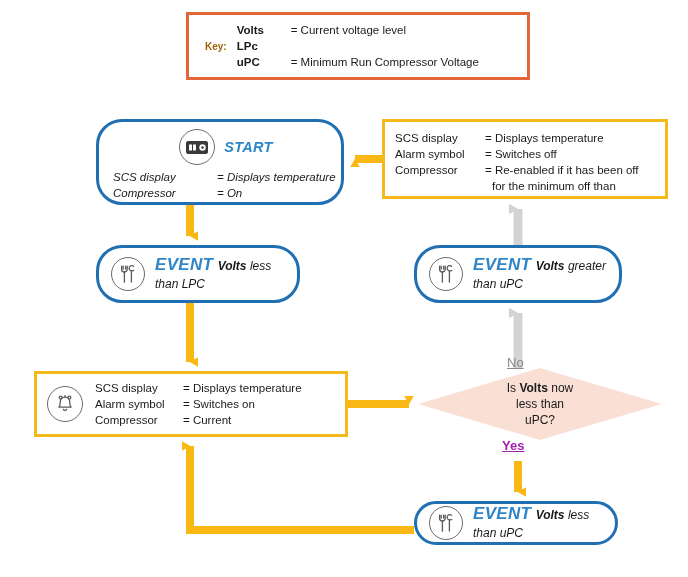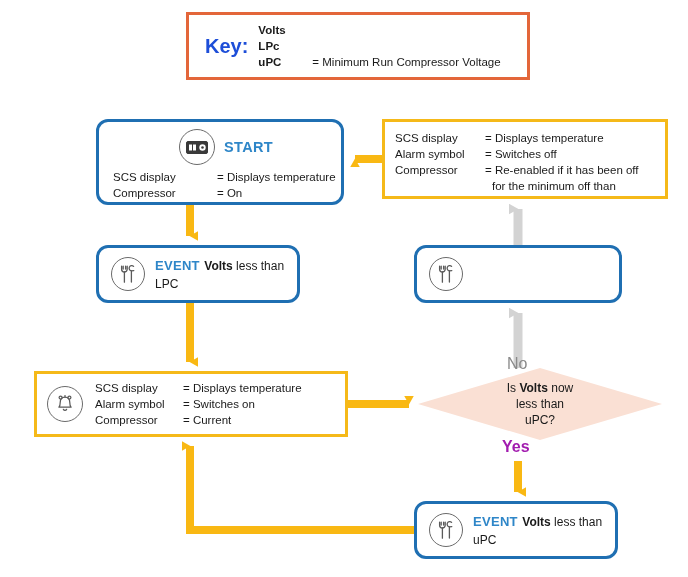--- a/index.html
+++ b/index.html
@@ -17,56 +17,57 @@
 
   
   .key-box{
     left:186px;top:12px;width:344px;height:68px;
     border:3px solid #E3663A;
     background:#ffffff;
     display:flex;align-items:center;
   }
   .key-inner{display:flex;align-items:center;padding-left:16px;width:100%;}
   .key-label{
-    font-size:20px;font-weight:bold;color:#1d4ed8;
+    font-size:10px;font-weight:bold;color:#a16207;
     margin-right:10px;
   }
   .key-rows{display:flex;flex-direction:column;gap:1px;}
   .key-row{display:flex;font-size:11.5px;color:#1a1a1a;line-height:15px;}
   .key-term{width:54px;font-weight:bold;}
   .key-def{white-space:nowrap;}
 
   
   .blue-box{
     border:3px solid #1F6FB2;
-    border-radius:12px;
+    border-radius:26px;
     background:#ffffff;
+    font-style:italic;
   }
   
   .start-box{left:96px;top:119px;width:248px;height:86px;}
   .start-head{
     display:flex;align-items:center;justify-content:center;
     padding-top:7px;padding-left:12px;
   }
   .start-title{
     color:#2E86C8;font-size:14.5px;font-weight:bold;
     letter-spacing:.3px;margin-left:9px;
   }
   .kv-list{padding:4px 0 0 14px;}
   .kv-row{display:flex;font-size:11.5px;color:#1a1a1a;line-height:16px;}
   .kv-k{width:104px;}
   .kv-v{white-space:nowrap;}
 
   
   .event-box{display:flex;align-items:center;padding-left:12px;}
   .ev1{left:96px;top:245px;width:204px;height:58px;}
   .ev2{left:414px;top:245px;width:208px;height:58px;}
-  .ev3{left:414px;top:501px;width:204px;height:58px;}
+  .ev3{left:414px;top:501px;width:204px;height:44px;}
   .ev-text{margin-left:10px;}
-  .ev-title{color:#2E86C8;font-size:13px;font-weight:bold;letter-spacing:.3px;line-height:15px;}
+  .ev-title{color:#2E86C8;font-size:17px;font-weight:bold;letter-spacing:.3px;line-height:15px;}
   .ev-sub{font-size:12px;color:#1a1a1a;line-height:16px;}
   .ev-sub b{font-weight:bold;}
 
   
   .yellow-box{
     border:3px solid #F5B919;
     background:#ffffff;
   }
   .ybox-right{left:382px;top:119px;width:286px;height:80px;padding:8px 0 0 10px;}
   .ybox-left{left:34px;top:371px;width:314px;height:66px;display:flex;align-items:center;padding-left:10px;}
@@ -94,21 +95,21 @@
     clip-path:polygon(50% 0%,100% 50%,50% 100%,0% 50%);
   }
   .diamond-text{
     position:absolute;left:0;top:0;width:244px;height:72px;
     display:flex;flex-direction:column;align-items:center;justify-content:center;
     font-size:12px;color:#1a1a1a;line-height:16px;text-align:right;
   }
   .diamond-text b{font-weight:bold;}
 
   
-  .lbl{position:absolute;font-size:16px;}
+  .lbl{position:absolute;font-size:13px;text-decoration:underline;}
   .lbl-no{left:507px;top:355px;color:#8a8a8a;}
   .lbl-yes{left:502px;top:438px;color:#a21caf;font-weight:bold;}
 
   
   #wires{position:absolute;left:0;top:0;width:688px;height:577px;pointer-events:none;}
 </style>
 </head>
 <body>
 
 <div id="canvas">
@@ -148,20 +149,21 @@
 
     <path d="M 382,159 L 355,159" fill="none" stroke="#F9B813" stroke-width="8" marker-end="url(#yArrowLeft)"></path>
   </svg>
 
   <div class="node key-box">
     <div class="key-inner">
       <div class="key-label">Key:</div>
       <div class="key-rows">
         <div class="key-row">
           <span class="key-term">Volts</span>
+          <span class="key-def">= Current voltage level</span>
         </div>
         <div class="key-row">
           <span class="key-term">LPc</span>
         </div>
         <div class="key-row">
           <span class="key-term">uPC</span>
           <span class="key-def">= Minimum Run Compressor Voltage</span>
         </div>
       </div>
     </div>
@@ -215,20 +217,26 @@
     <span class="icon-circle small">
       <svg width="18" height="20" viewBox="0 0 18 20">
         <g fill="none" stroke="#5a5a5a" stroke-width="1.3" stroke-linecap="round" stroke-linejoin="round">
           <path d="M4.2 2.2 L4.2 5.0 M6.6 2.2 L6.6 5.0 M2.6 2.2 L2.6 5.2 a2.8 2.8 0 0 0 5.6 0 L8.2 2.2"></path>
           <path d="M5.4 8.0 L5.4 18.2"></path>
           <path d="M14.6 2.4 a2.6 2.6 0 1 0 -2.2 4.4 L12.4 18.0"></path>
           <path d="M12.4 6.8 L14.8 6.6"></path>
         </g>
       </svg>
     </span>
+    <span class="ev-text">
+      <span class="ev-title">EVENT</span>
+      <span class="ev-sub">
+        <b>Volts</b><span> greater than uPC</span>
+      </span>
+    </span>
   </div>
 
   <div class="node blue-box event-box ev3">
     <span class="icon-circle small">
       <svg width="18" height="20" viewBox="0 0 18 20">
         <g fill="none" stroke="#5a5a5a" stroke-width="1.3" stroke-linecap="round" stroke-linejoin="round">
           <path d="M4.2 2.2 L4.2 5.0 M6.6 2.2 L6.6 5.0 M2.6 2.2 L2.6 5.2 a2.8 2.8 0 0 0 5.6 0 L8.2 2.2"></path>
           <path d="M5.4 8.0 L5.4 18.2"></path>
           <path d="M14.6 2.4 a2.6 2.6 0 1 0 -2.2 4.4 L12.4 18.0"></path>
           <path d="M12.4 6.8 L14.8 6.6"></path>

